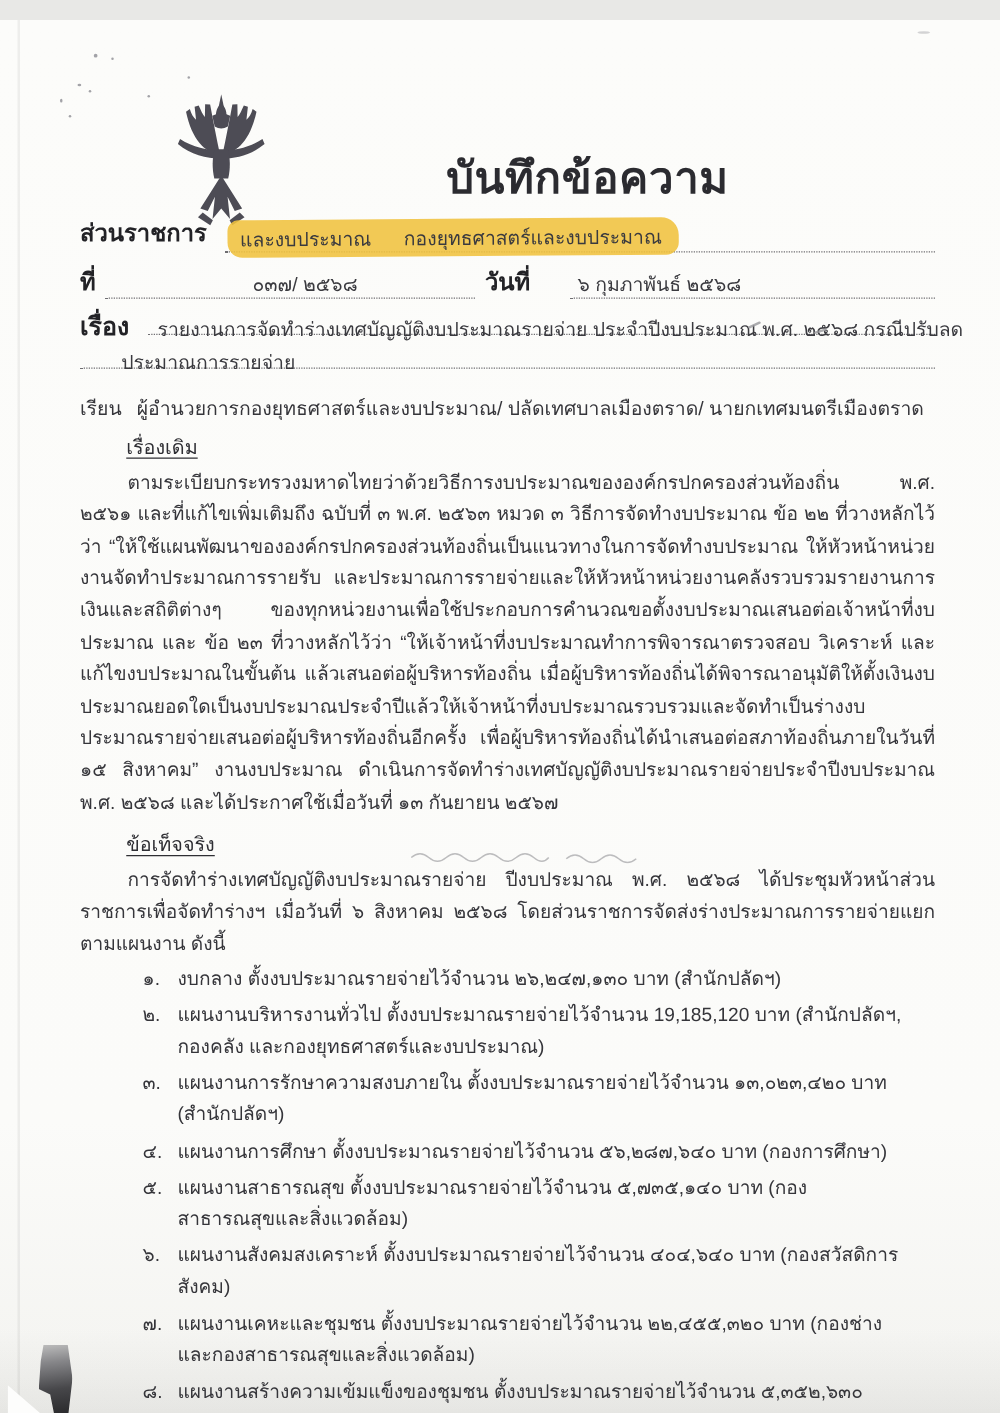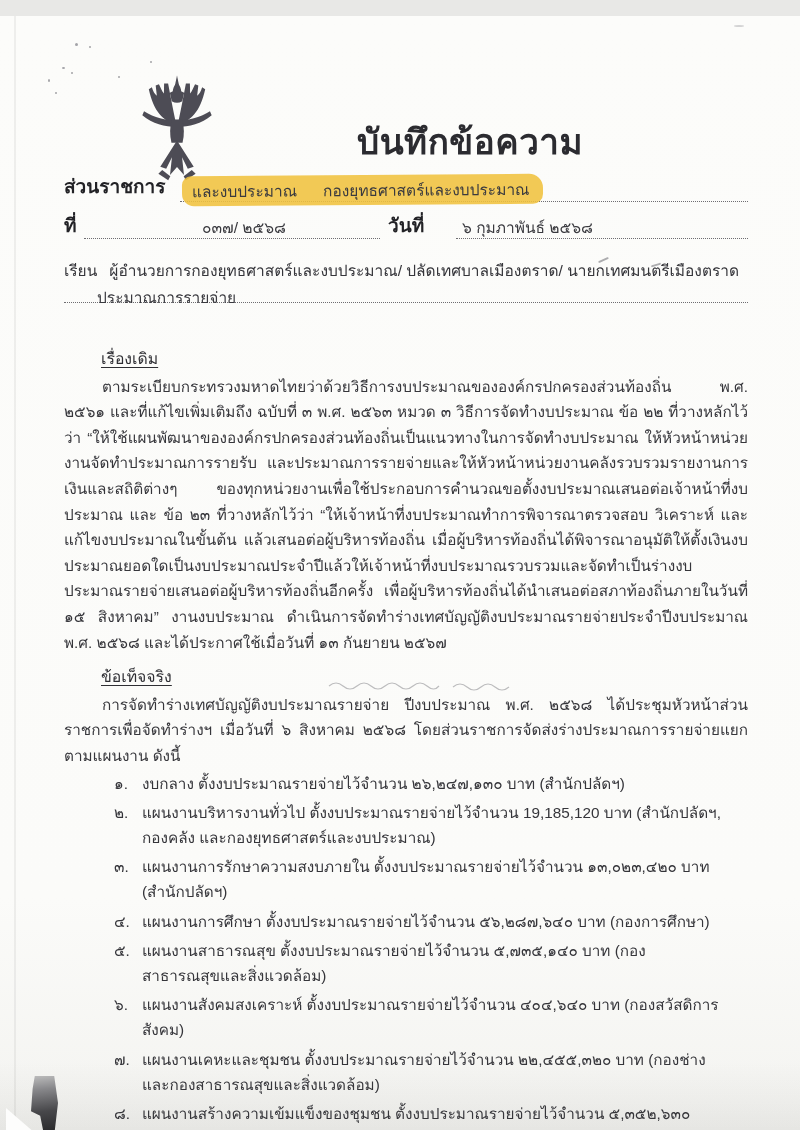--- a/index.html
+++ b/index.html
@@ -122,28 +122,33 @@
 
     <div class="frow r2">
       <span class="lbl lbl-ti">ที่</span>
       <span class="leader leader-a"></span>
       <span class="val num">๐๓๗/ ๒๕๖๘</span>
       <span class="lbl lbl-date">วันที่</span>
       <span class="leader leader-b"></span>
       <span class="val date">๖ กุมภาพันธ์ ๒๕๖๘</span>
     </div>
 
-
-    <div class="frow rto">
-      <span class="to-lbl">เรียน</span><span>ผู้อำนวยการกองยุทธศาสตร์และงบประมาณ/ ปลัดเทศบาลเมืองตราด/ นายกเทศมนตรีเมืองตราด</span>
+    <div class="frow r3">
+      <span class="lbl">เรื่อง</span>
+      <span class="leader"></span>
+      <span class="val">รายงานการจัดทำร่างเทศบัญญัติงบประมาณรายจ่าย ประจำปีงบประมาณ พ.ศ. ๒๕๖๘ กรณีปรับลด</span>
     </div>
 
     <div class="frow r3b">
       <span class="leader"></span>
       <span class="val">ประมาณการรายจ่าย</span>
+    </div>
+
+    <div class="frow rto">
+      <span class="to-lbl">เรียน</span><span>ผู้อำนวยการกองยุทธศาสตร์และงบประมาณ/ ปลัดเทศบาลเมืองตราด/ นายกเทศมนตรีเมืองตราด</span>
     </div>
 
   </div>
 
   <div class="body">
 
     <div class="sec-h">เรื่องเดิม</div>
     <p class="para">ตามระเบียบกระทรวงมหาดไทยว่าด้วยวิธีการงบประมาณขององค์กรปกครองส่วนท้องถิ่น พ.ศ. ๒๕๖๑ และที่แก้ไขเพิ่มเติมถึง ฉบับที่ ๓ พ.ศ. ๒๕๖๓ หมวด ๓ วิธีการจัดทำงบประมาณ ข้อ ๒๒ ที่วางหลักไว้ว่า “ให้ใช้แผนพัฒนาขององค์กรปกครองส่วนท้องถิ่นเป็นแนวทางในการจัดทำงบประมาณ ให้หัวหน้าหน่วยงานจัดทำประมาณการรายรับ และประมาณการรายจ่ายและให้หัวหน้าหน่วยงานคลังรวบรวมรายงานการเงินและสถิติต่างๆ ของทุกหน่วยงานเพื่อใช้ประกอบการคำนวณขอตั้งงบประมาณเสนอต่อเจ้าหน้าที่งบประมาณ และ ข้อ ๒๓ ที่วางหลักไว้ว่า “ให้เจ้าหน้าที่งบประมาณทำการพิจารณาตรวจสอบ วิเคราะห์ และแก้ไขงบประมาณในขั้นต้น แล้วเสนอต่อผู้บริหารท้องถิ่น เมื่อผู้บริหารท้องถิ่นได้พิจารณาอนุมัติให้ตั้งเงินงบประมาณยอดใดเป็นงบประมาณประจำปีแล้วให้เจ้าหน้าที่งบประมาณรวบรวมและจัดทำเป็นร่างงบประมาณรายจ่ายเสนอต่อผู้บริหารท้องถิ่นอีกครั้ง เพื่อผู้บริหารท้องถิ่นได้นำเสนอต่อสภาท้องถิ่นภายในวันที่ ๑๕ สิงหาคม” งานงบประมาณ ดำเนินการจัดทำร่างเทศบัญญัติงบประมาณรายจ่ายประจำปีงบประมาณ พ.ศ. ๒๕๖๘ และได้ประกาศใช้เมื่อวันที่ ๑๓ กันยายน ๒๕๖๗</p>
 
     <div class="sec-h sec2">ข้อเท็จจริง</div>

